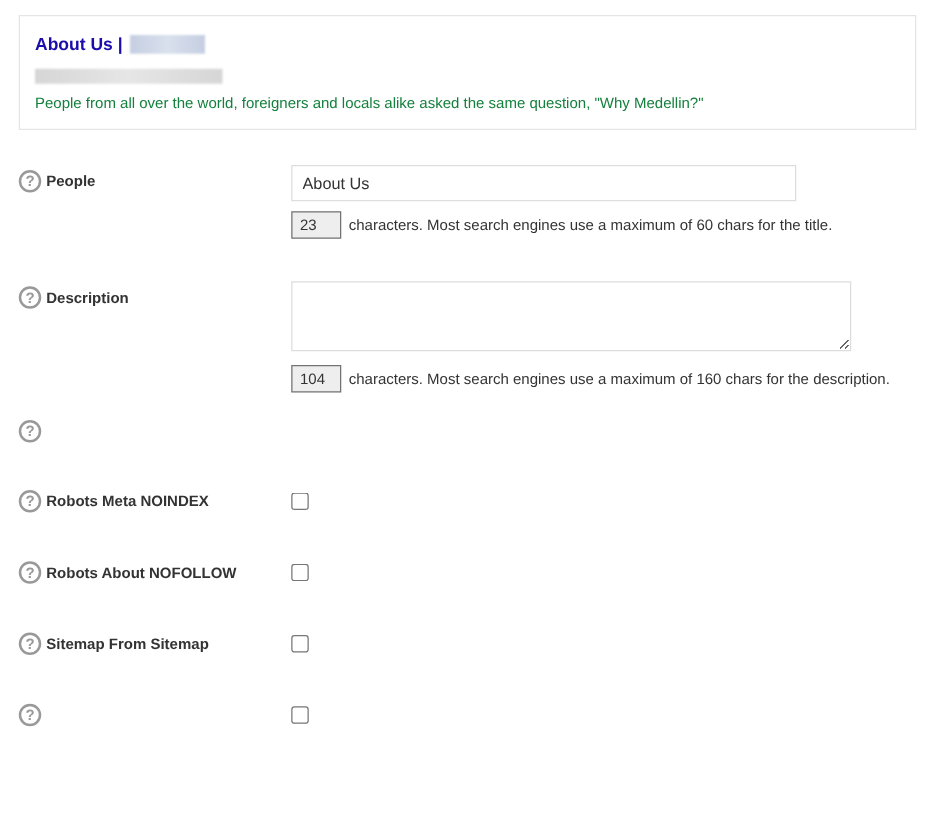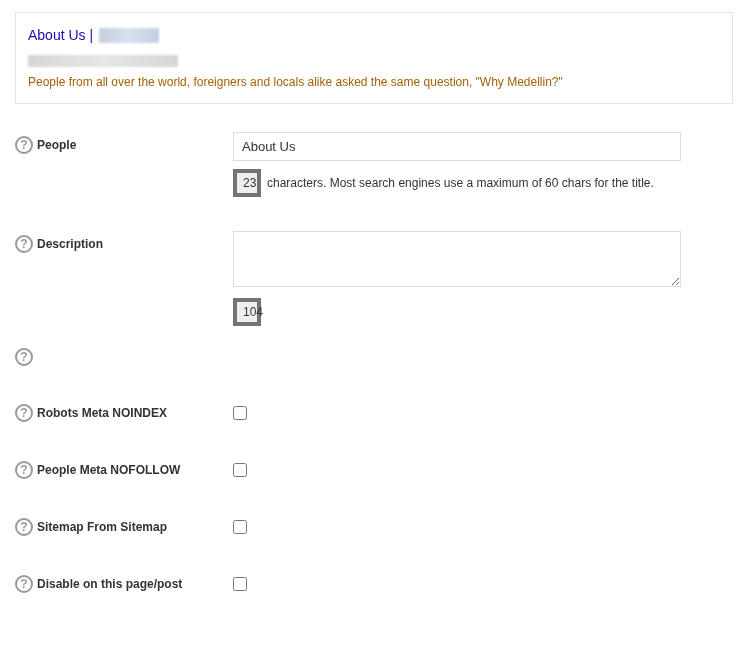--- a/index.html
+++ b/index.html
@@ -15,21 +15,21 @@
       width: 748px;
       height: 657px;
     }
     .preview-box {
       margin: 12px 15px 20px 15px;
       border: 1px solid #e5e5e5;
       padding: 14px 12px 12px 12px;
     }
     .preview-title {
       font-size: 14px;
-      font-weight: normal;
+      font-weight: bold;
       color: #1a0dab;
       margin-bottom: 12px;
       display: flex;
       align-items: flex-end;
       gap: 6px;
     }
     .preview-title .blur1 {
       display: inline-block;
       width: 60px;
       height: 15px;
@@ -39,21 +39,21 @@
     .preview-url {
       display: inline-block;
       width: 150px;
       height: 12px;
       background: linear-gradient(90deg, #d6d6d6, #e6e6e6, #d6d6d6);
       filter: blur(1px);
       margin-bottom: 4px;
     }
     .preview-desc {
       font-size: 12px;
-      color: #a16207;
+      color: #15803d;
       line-height: 1.4;
     }
     .form-area {
       padding: 0 15px;
     }
     .form-row {
       display: flex;
       align-items: flex-start;
       margin-bottom: 0;
       padding-top: 8px;
@@ -84,21 +84,21 @@
     }
     .label-text {
       font-size: 12px;
       font-weight: bold;
       color: #333;
     }
     .input-col {
       flex: 1;
     }
     input[type="text"] {
-      width: 448px;
+      width: 404px;
       padding: 6px 8px;
       border: 1px solid #ddd;
       font-size: 13px;
       color: #333;
       font-family: inherit;
     }
     input[type="text"]::placeholder {
       color: #e8b896;
     }
     textarea {
@@ -115,24 +115,24 @@
       display: flex;
       align-items: center;
       gap: 6px;
       margin-top: 8px;
       margin-bottom: 4px;
       font-size: 12px;
       color: #333;
     }
     .count-box {
       display: inline-block;
-      width: 28px;
+      width: 40px;
       padding: 3px 6px;
       background: #eee;
-      border: 4px solid #737373;
+      border: 1px solid #737373;
       font-size: 12px;
       text-align: left;
     }
     input[type="checkbox"] {
       width: 14px;
       height: 14px;
       margin-top: 2px;
     }
     .checkbox-row {
       display: flex;
@@ -178,20 +178,21 @@
 
   <div class="form-row">
     <div class="label-col">
       <span class="help-icon">?</span>
       <span class="label-text">Description</span>
     </div>
     <div class="input-col">
       <textarea style=""></textarea>
       <div class="count-row">
         <span class="count-box">104</span>
+        <span>characters. Most search engines use a maximum of 160 chars for the description.</span>
       </div>
     </div>
   </div>
 
   <div class="spacer-sm"></div>
 
   <div class="form-row">
     <div class="label-col">
       <span class="help-icon">?</span>
     </div>
@@ -203,40 +204,39 @@
       <span class="label-text">Robots Meta NOINDEX</span>
     </div>
     <div class="input-col">
       <input type="checkbox" style="">
     </div>
   </div>
 
   <div class="checkbox-row">
     <div class="label-col checkbox-label">
       <span class="help-icon">?</span>
-      <span class="label-text">People Meta NOFOLLOW</span>
+      <span class="label-text">Robots About NOFOLLOW</span>
     </div>
     <div class="input-col">
       <input type="checkbox" style="">
     </div>
   </div>
 
   <div class="checkbox-row">
     <div class="label-col checkbox-label">
       <span class="help-icon">?</span>
       <span class="label-text">Sitemap From Sitemap</span>
     </div>
     <div class="input-col">
       <input type="checkbox" style="">
     </div>
   </div>
 
   <div class="checkbox-row">
     <div class="label-col checkbox-label">
       <span class="help-icon">?</span>
-      <span class="label-text">Disable on this page/post</span>
     </div>
     <div class="input-col">
       <input type="checkbox" style="">
     </div>
   </div>
 
 </div>
 
 </body></html>

